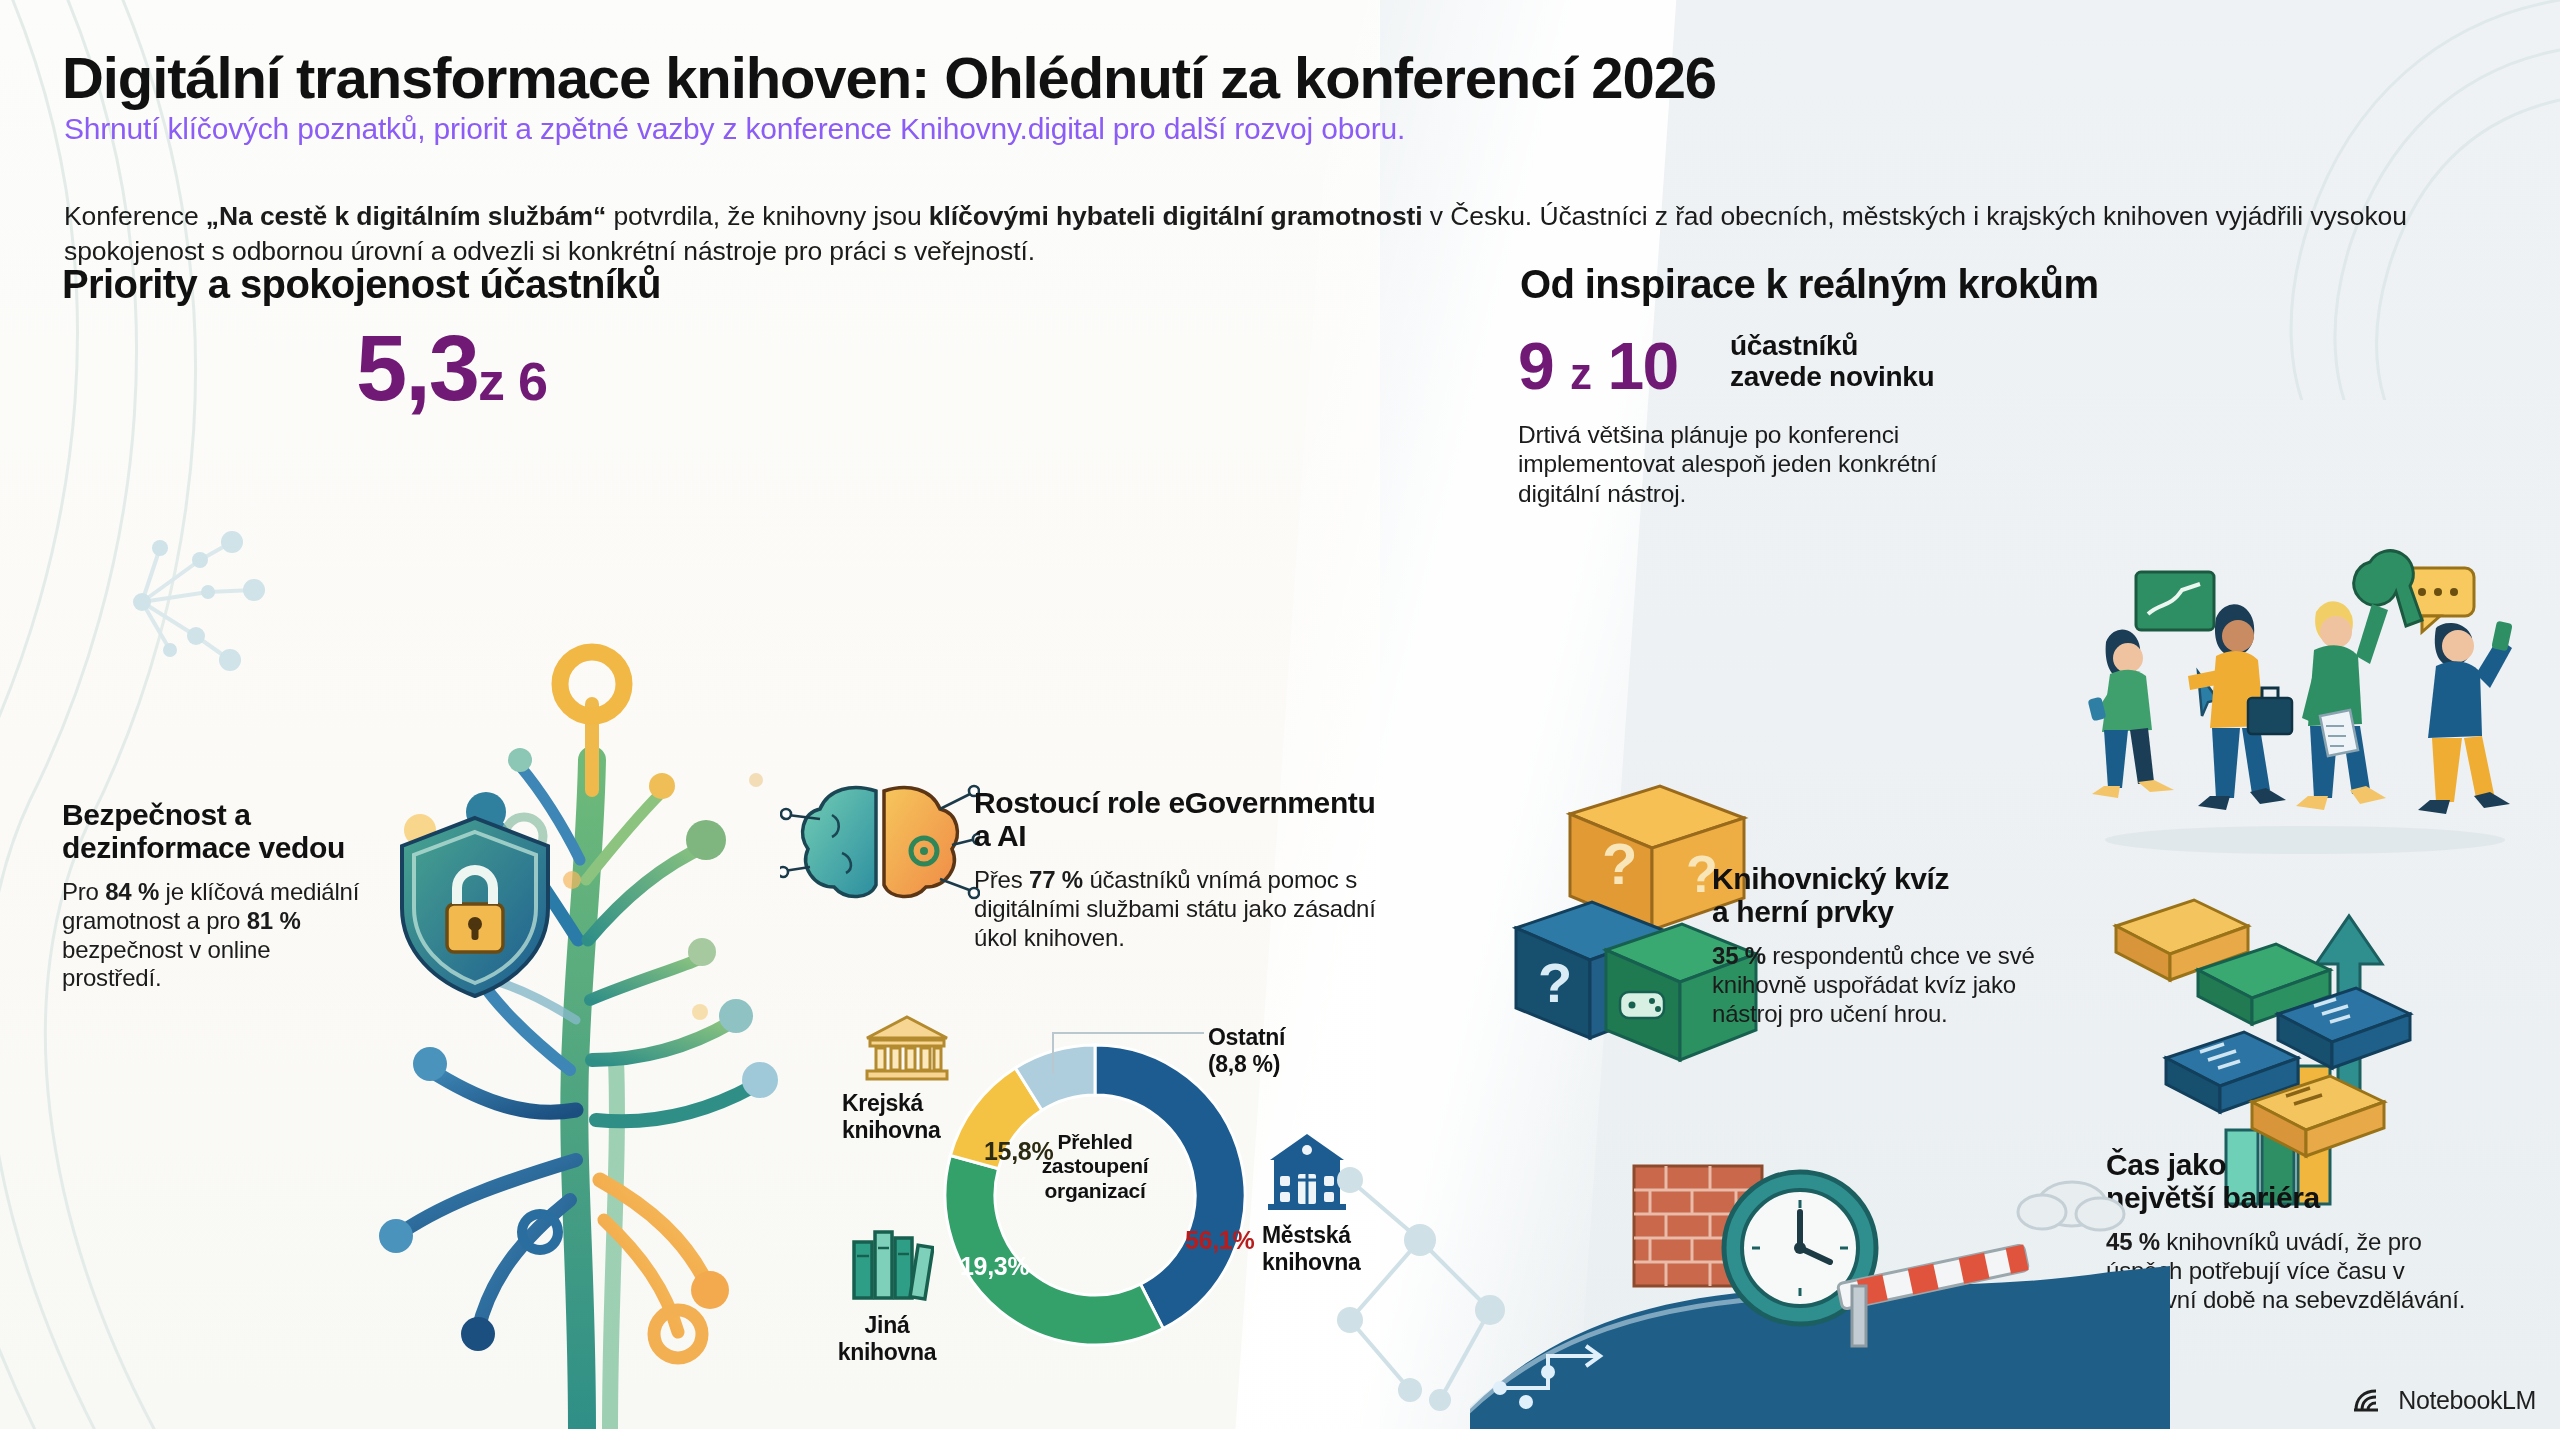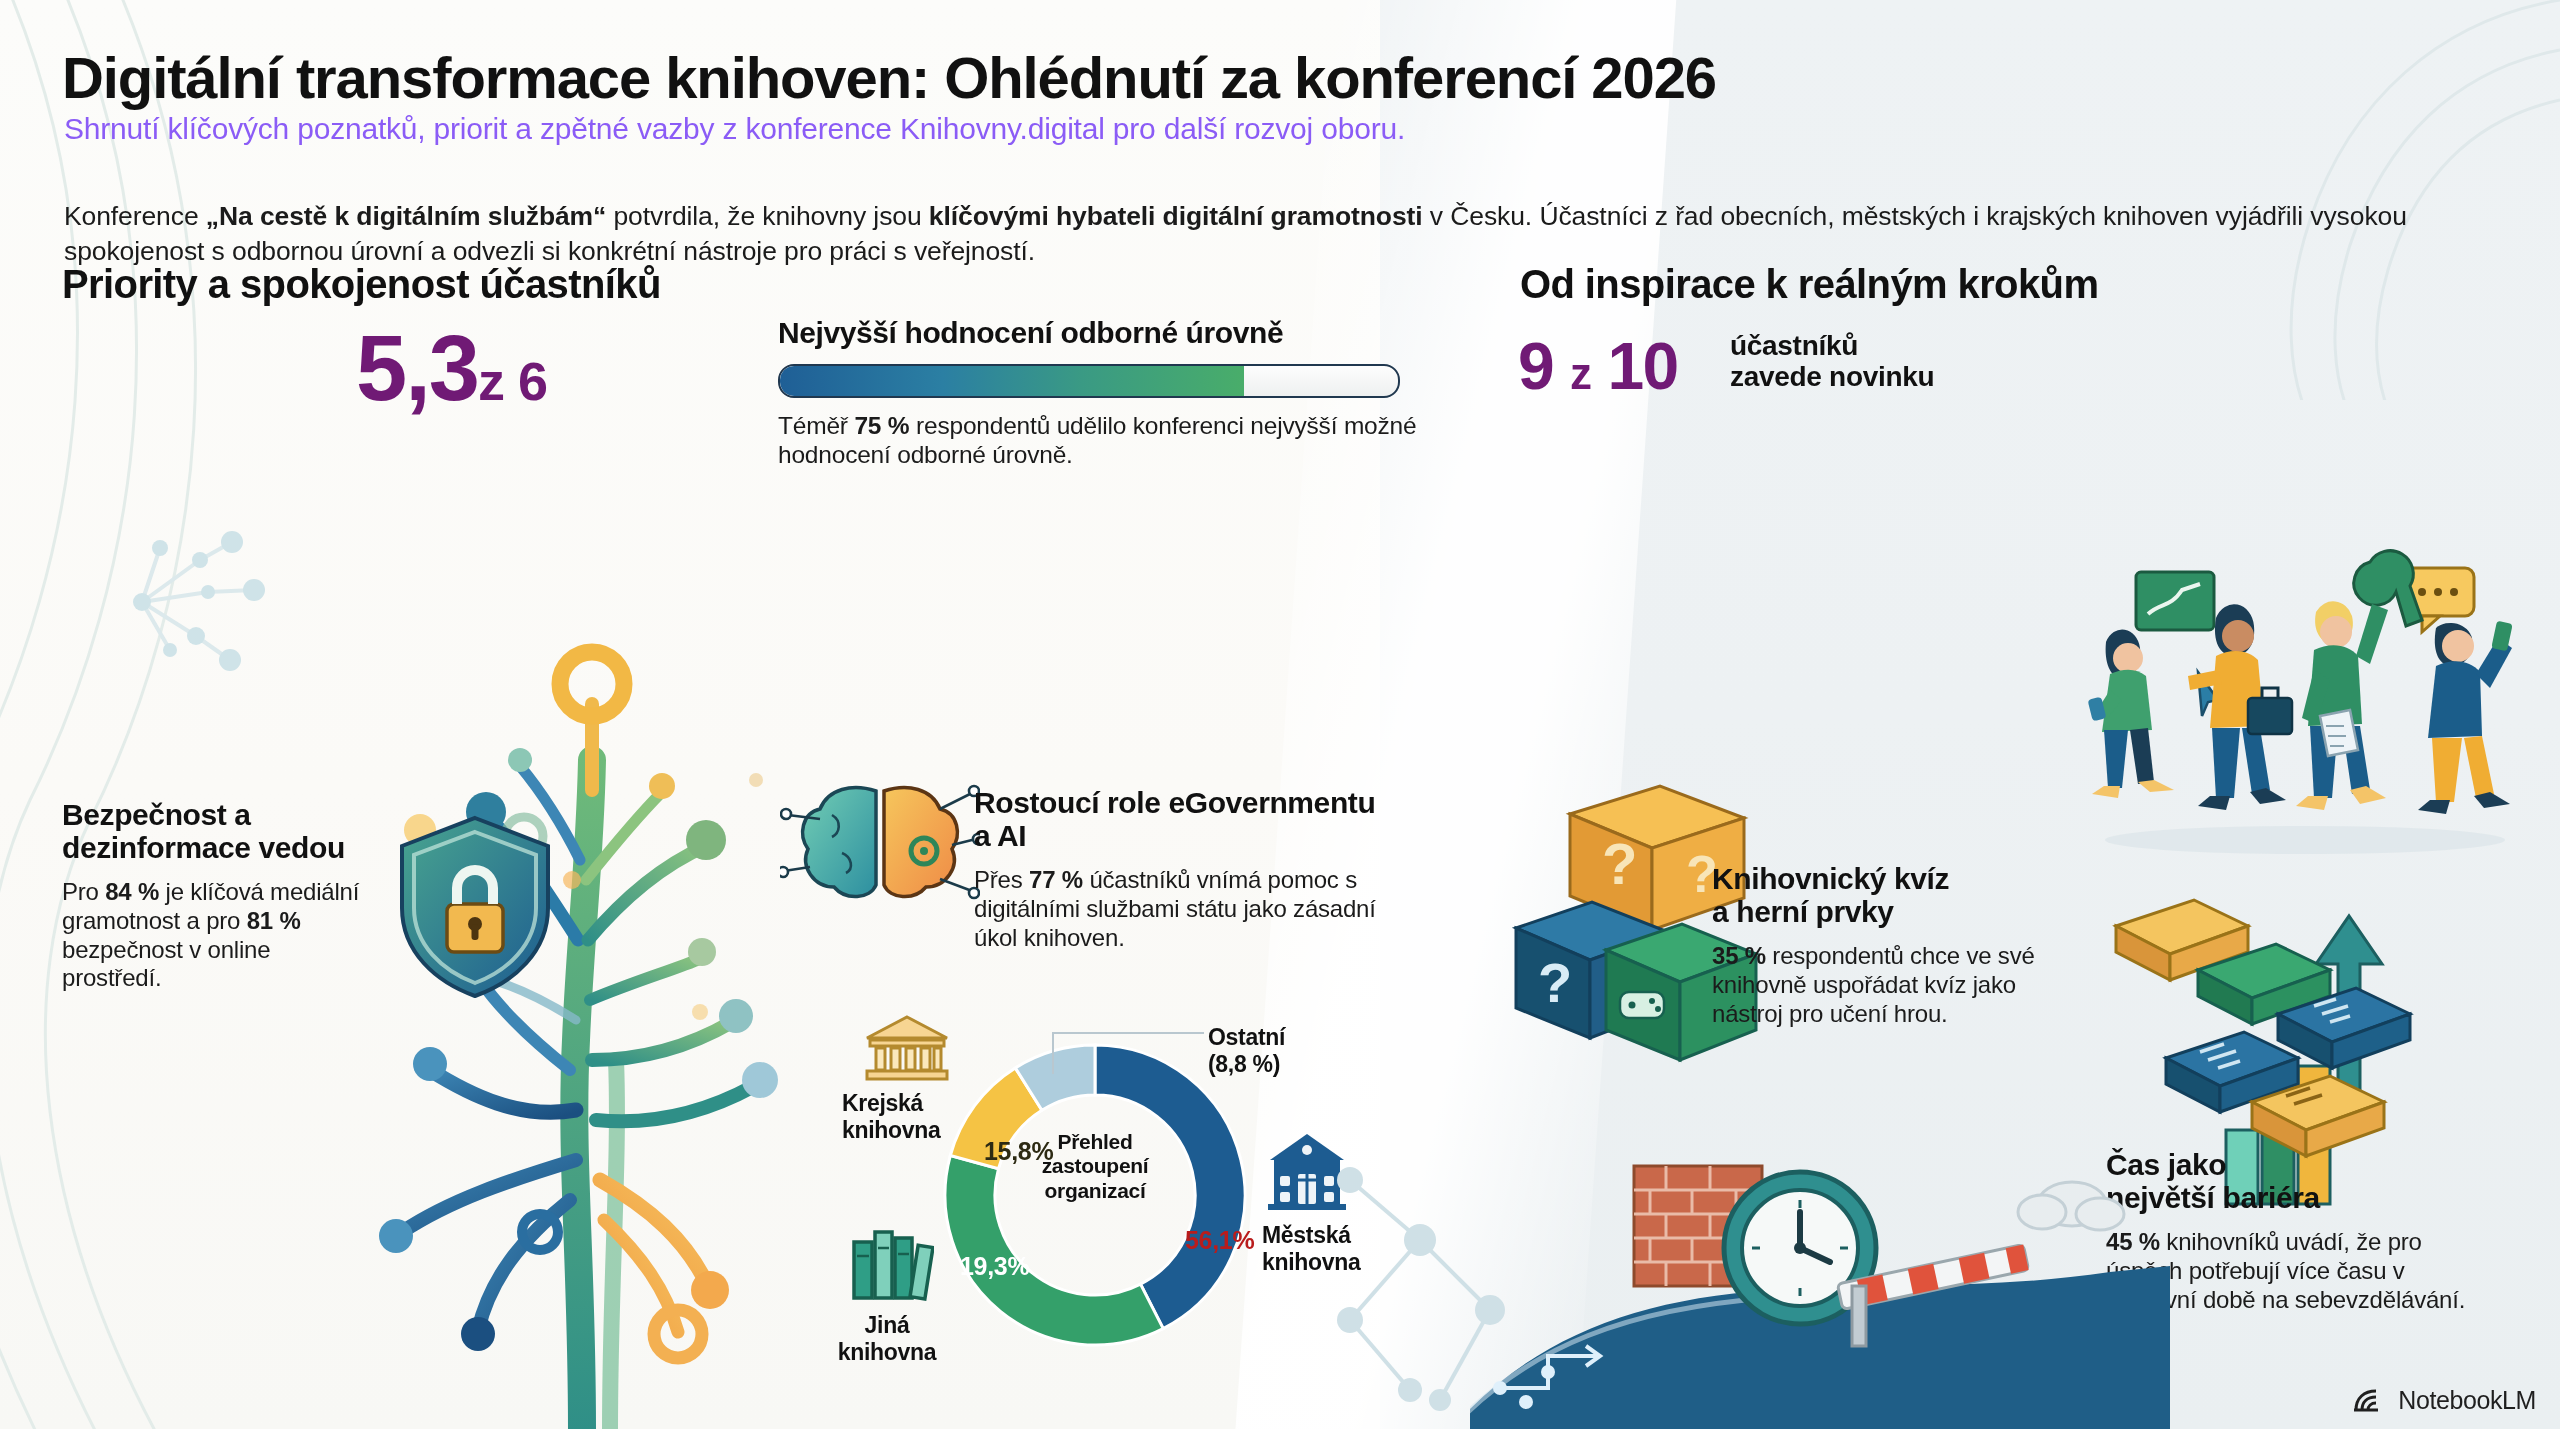--- a/index.html
+++ b/index.html
@@ -217,27 +217,20 @@
       <circle cx="78" cy="72" r="7"></circle>
         <circle cx="124" cy="70" r="11"></circle>
       <circle cx="66" cy="116" r="9"></circle>
         <circle cx="100" cy="140" r="11"></circle>
       <circle cx="40" cy="130" r="7"></circle>
     </g>
   </svg>
 
   <div class="bigstat" id="stat-53"><span>5,3</span><span class="small">z 6</span></div>
 
-  <div id="bar-card">
-    <div class="bc-title">Nejvyšší hodnocení odborné úrovně</div>
-    <div class="pbar">
-      <div class="pbar-fill" style="width:75%"></div>
-    </div>
-    <div class="bc-note"><span>Téměř </span><b>75 %</b><span> respondentů udělilo konferenci nejvyšší možné hodnocení odborné úrovně.</span></div>
-  </div>
 
   <svg class="ill" style="left:270px; top:640px;" width="680" height="790" viewBox="0 0 680 790">
     <defs>
       <linearGradient id="trunkG" x1="0" y1="1" x2="0" y2="0">
         <stop offset="0%" stop-color="#2f8f87"></stop>
         <stop offset="100%" stop-color="#6fba7a"></stop>
       </linearGradient>
       <linearGradient id="blueBr" x1="1" y1="1" x2="0" y2="0">
         <stop offset="0%" stop-color="#1b4f80"></stop>
         <stop offset="100%" stop-color="#3d86b5"></stop>
@@ -444,20 +437,21 @@
   <div class="leg" id="leg-ost">
     <div>Ostatní</div>
     <div>(8,8 %)</div>
   </div>
 
   <div class="bigstat" id="stat-910"><span>9</span> <span class="small">z</span> <span>10</span></div>
   <div class="stat-label" id="label-910">
     <div>účastníků</div>
     <div>zavede novinku</div>
   </div>
+  <div class="note" id="note-910">Drtivá většina plánuje po konferenci implementovat alespoň jeden konkrétní digitální nástroj.</div>
 
   <svg class="ill" style="left:2070px; top:540px;" width="470" height="330" viewBox="0 0 470 330">
     <ellipse cx="235" cy="300" rx="200" ry="14" fill="#dde6ea" opacity=".8"></ellipse>
 
     <rect x="66" y="32" width="78" height="58" rx="5" fill="#2f8f64" stroke="#1b5a40" stroke-width="3"></rect>
     <path d="M78,74 C92,62 100,68 112,50 L130,44" stroke="#eaf6ef" stroke-width="4" fill="none"></path>
 
     <g>
       <rect x="332" y="28" width="72" height="48" rx="9" fill="#f7c95f" stroke="#9a7318" stroke-width="3"></rect>
       <path d="M352,76 L352,92 L370,76 Z" fill="#f7c95f" stroke="#9a7318" stroke-width="3"></path>

